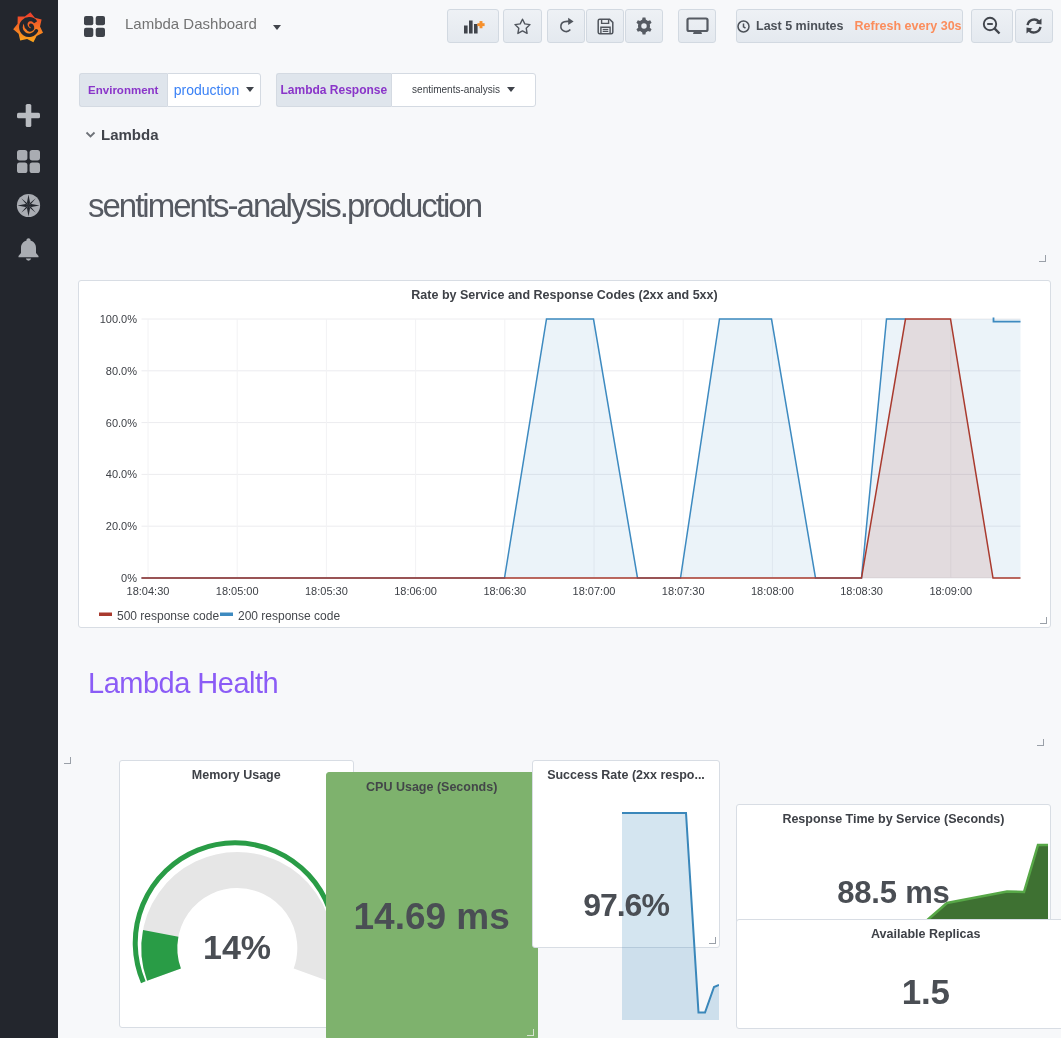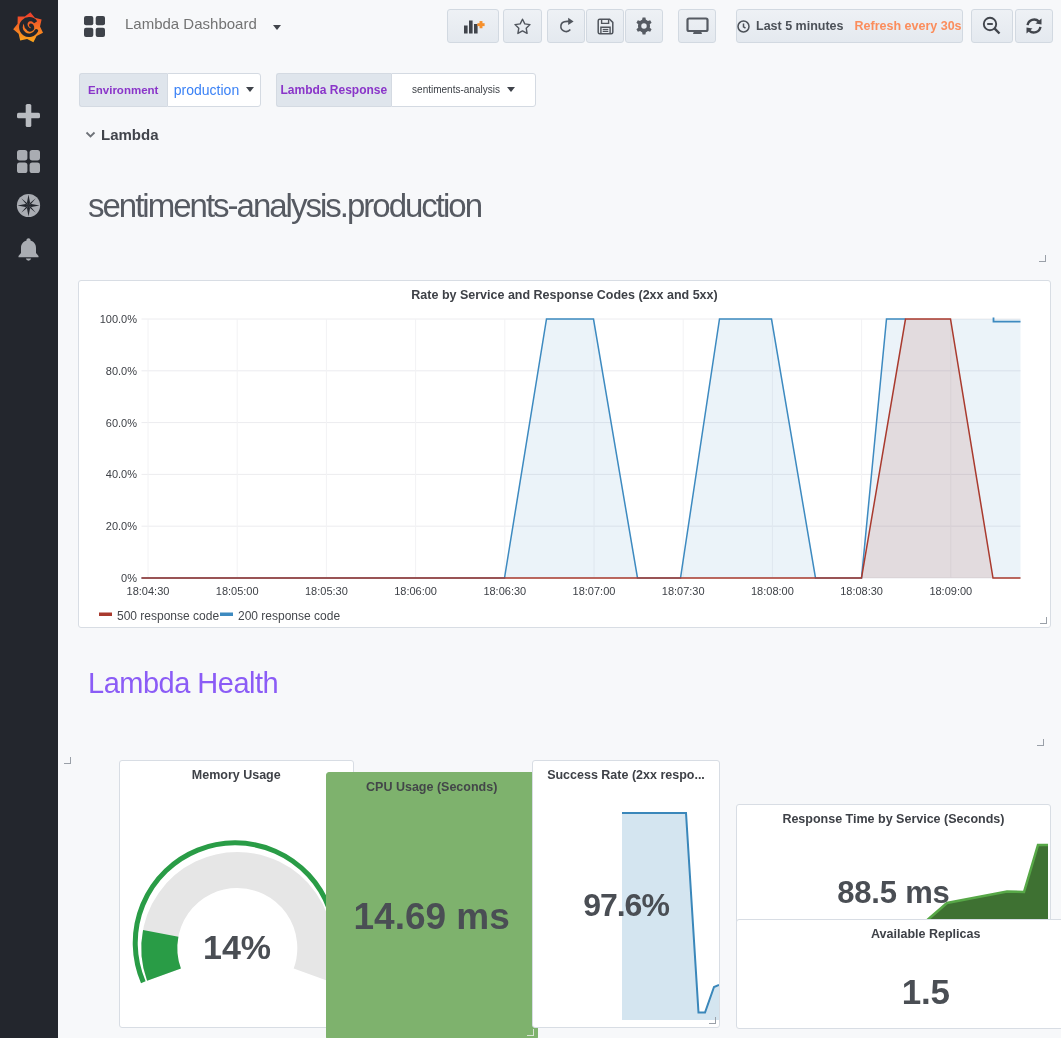--- a/index.html
+++ b/index.html
@@ -226,21 +226,21 @@
   </svg>
   <div class="corner"></div>
 </div>
 
 <div class="panel" style="left:325.7px;top:772px;width:212px;height:268px;background:#7eb26d;border-color:#7eb26d;">
   <div class="ptitle" style="color:#434649;">CPU Usage (Seconds)</div>
   <div class="bigval" style="left:0;right:0;top:123px;text-align:center;font-size:37px;">14.69 ms</div>
   <div class="corner" style="border-color:#d8e4d2;"></div>
 </div>
 
-<div class="panel" style="left:532px;top:760px;width:188px;height:268px;">
+<div class="panel" style="left:532px;top:760px;width:188px;height:188px;">
   <div class="ptitle">Success Rate (2xx respo...</div>
   <svg class="abs" style="left:0;top:0" width="186" height="266" viewBox="0 0 186 266">
     <path fill="rgba(58,135,186,0.22)" d="M89 259 L89 52 L153 52 L165.5 251.5 L172 251.5 L181 226 L186 224 L186 259 Z"></path>
     <path fill="none" stroke="#3a87ba" stroke-width="2" d="M89 52 L153 52 L165.5 251.5 L172 251.5 L181 226 L186 224"></path>
   </svg>
   <div class="bigval" style="left:0;right:0;top:126px;text-align:center;font-size:32px;letter-spacing:-1px;">97.6%</div>
   <div class="corner"></div>
 </div>
 
 <div class="panel" style="left:735.7px;top:804px;width:315.5px;height:149px;">

